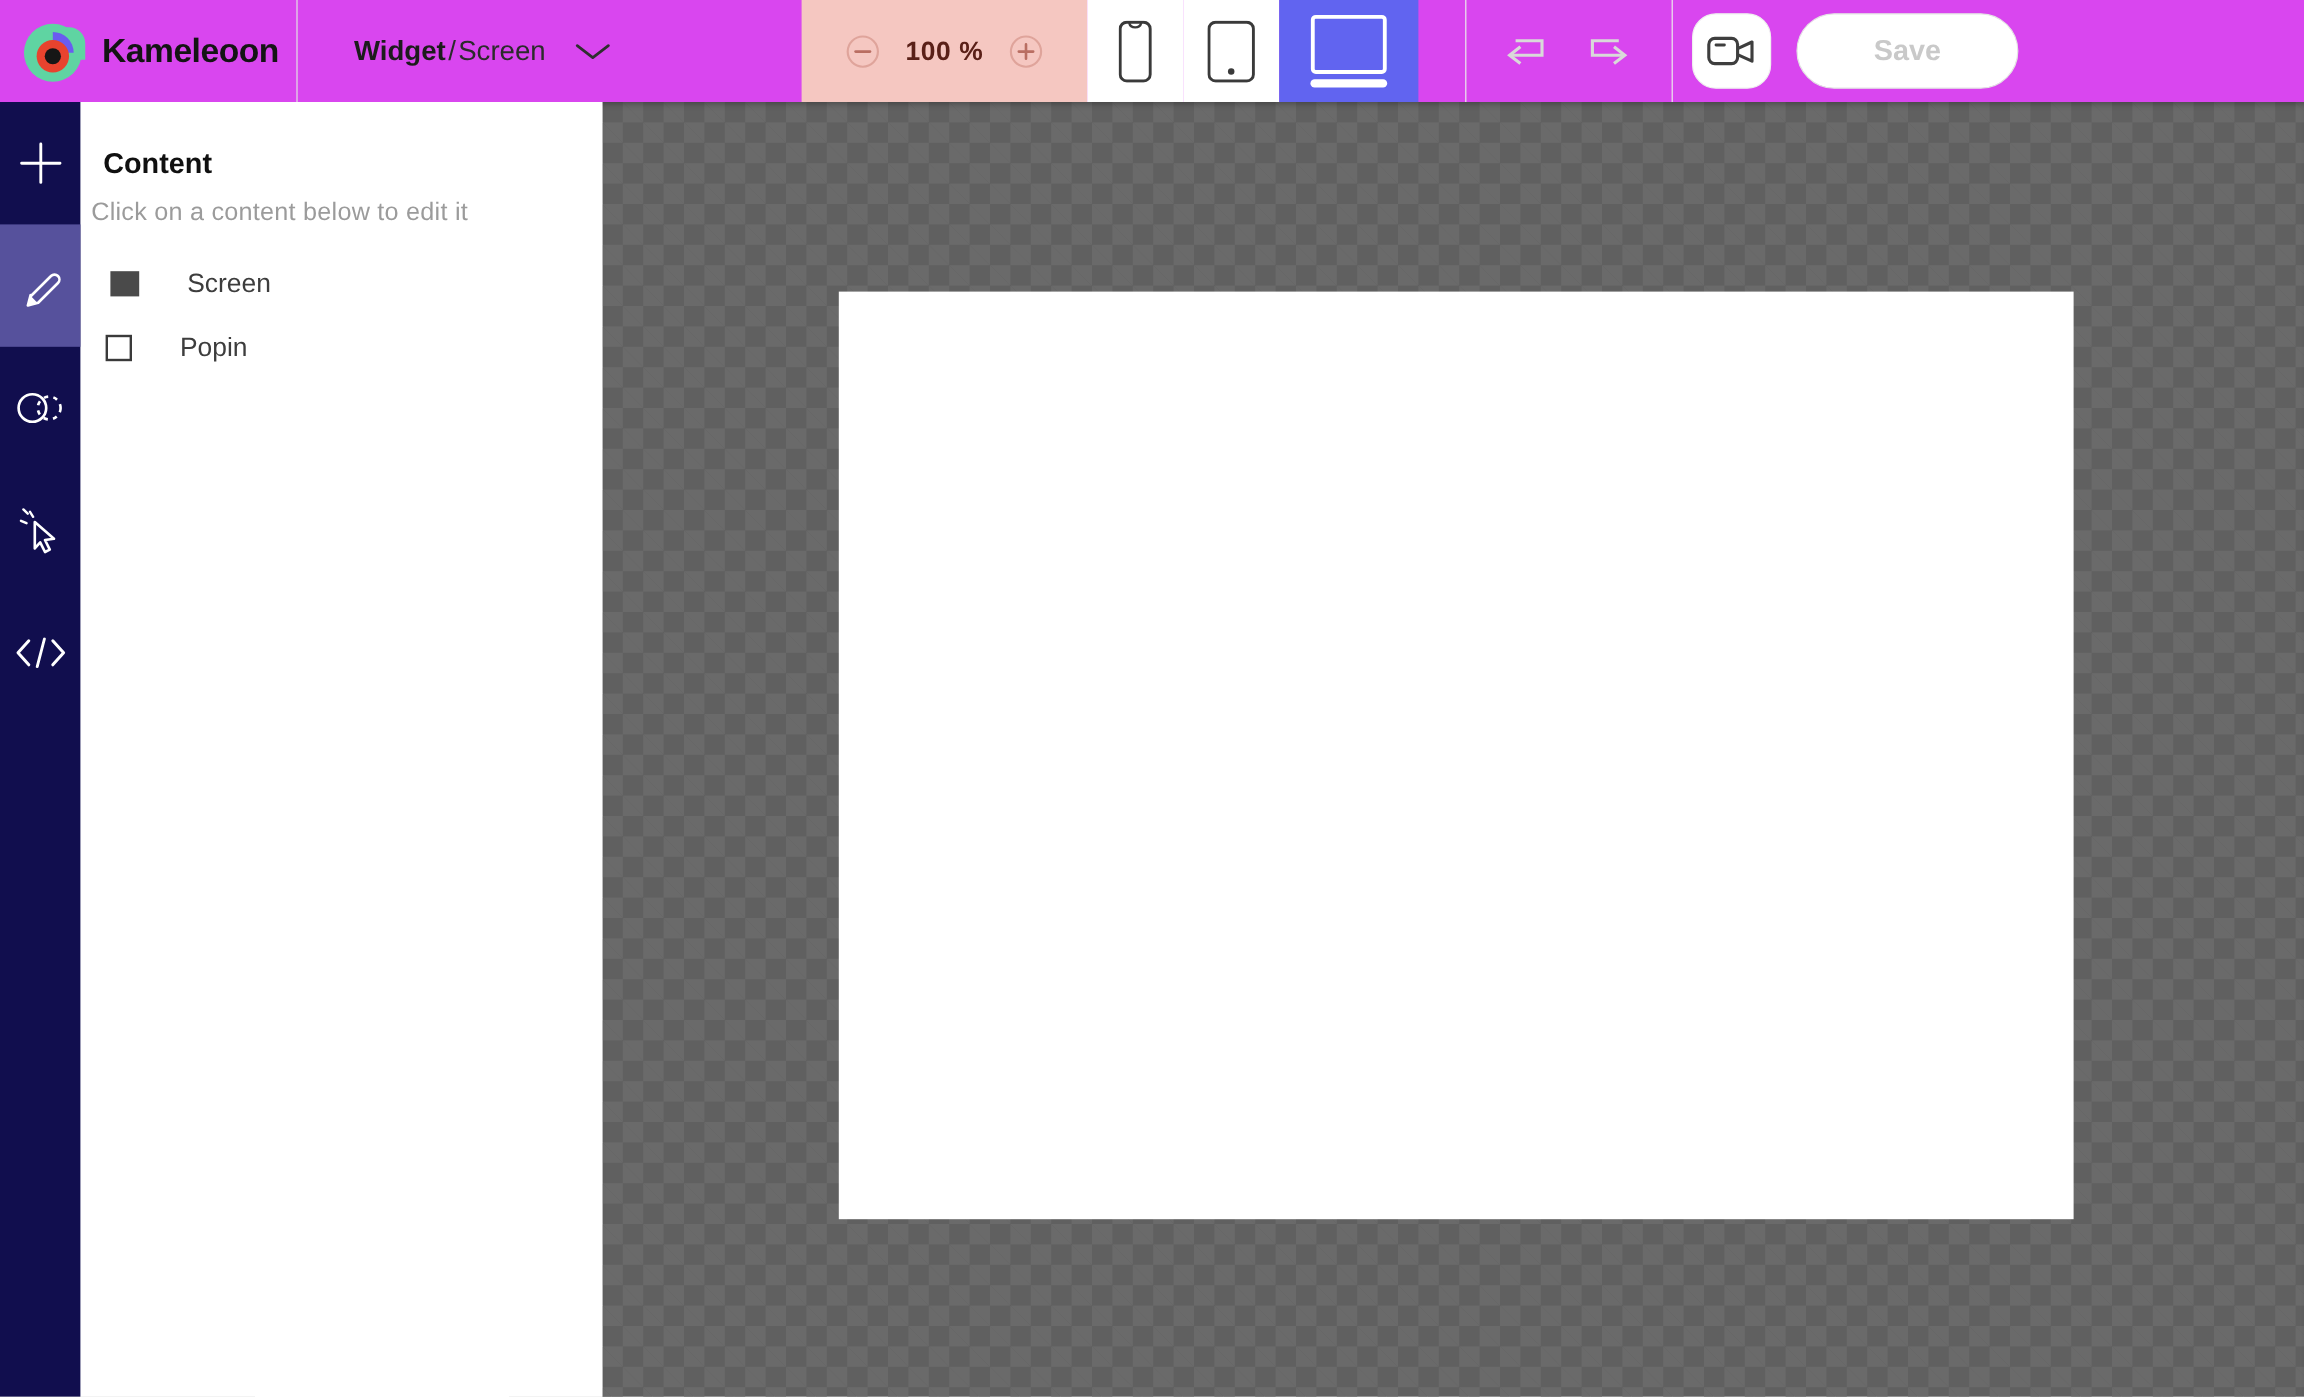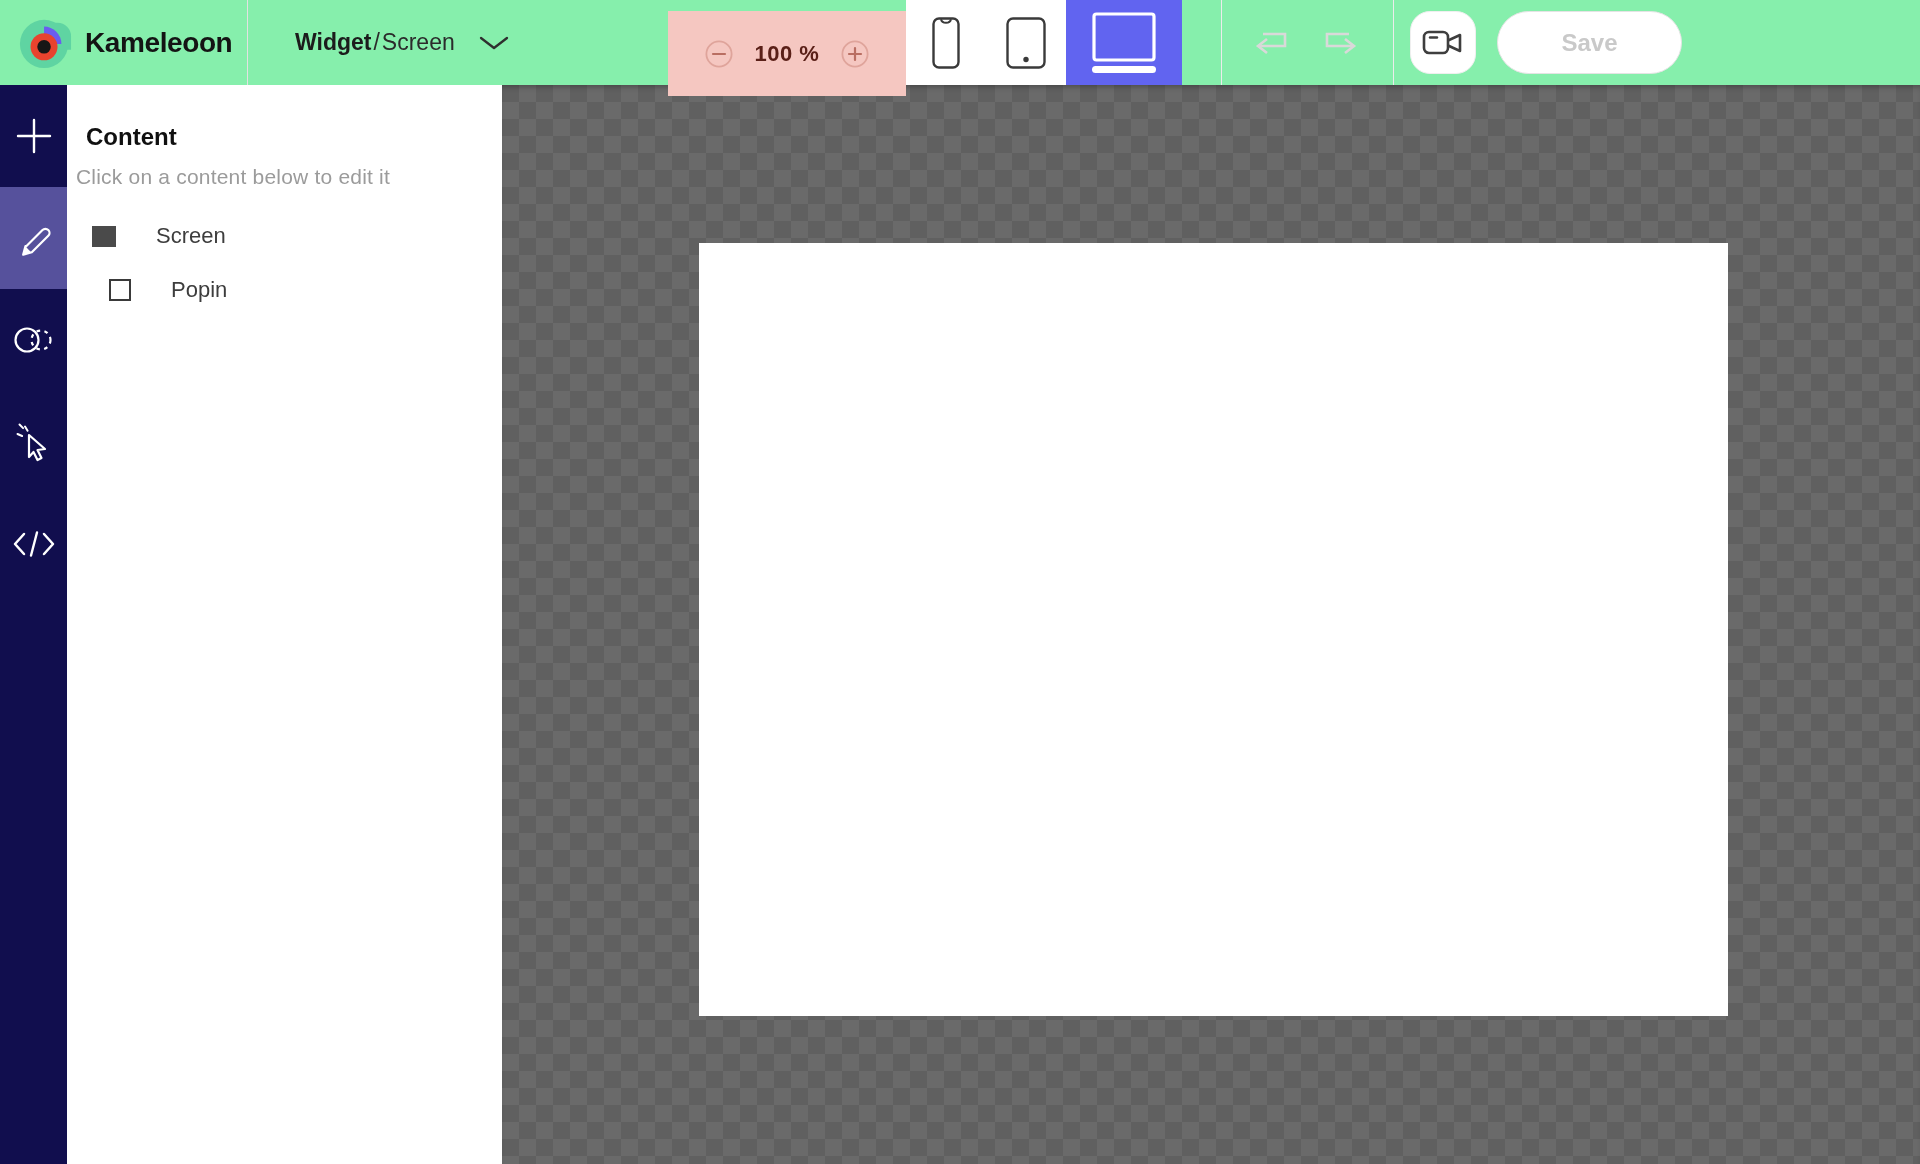--- a/index.html
+++ b/index.html
@@ -1,32 +1,32 @@
 <!DOCTYPE html>
 <html style="--accent-purple: #6164f0; --selected-tool-purple: #56519c; --sidebar-navy: #110e4e; --zoom-pink-bg: #f5c7c1; --zoom-text: #5a2018; --zoom-icon-stroke: #dfa49b; --zoom-glyph: #b96e62; --activate-green: #66d29c; --logo-green: #5fd4a2; --logo-purple: #6a5cf0; --logo-red: #e8432e; --canvas-checker-dark: #606060; --canvas-checker-light: #6a6a6a;"><head>
 <meta charset="utf-8">
 <style>
   * { margin:0; padding:0; box-sizing:border-box; }
   html,body { width:1920px; height:1164px; overflow:hidden; }
   body { font-family:"Liberation Sans", sans-serif; background:#fff; position:relative; }
 
   
-  .topbar { position:absolute; left:0; top:0; width:1920px; height:85px; background:#86efac; z-index:5; }
+  .topbar { position:absolute; left:0; top:0; width:1920px; height:85px; background:#d946ef; z-index:5; }
   .brand { position:absolute; left:18px; top:0; height:85px; display:flex; align-items:center; gap:13px; cursor:pointer; }
   .brand-name { font-size:28px; font-weight:bold; color:#141414; letter-spacing:-0.4px; }
   .vdiv { position:absolute; top:0; width:1px; height:85px; background:#e2e2e2; }
   .vdiv.d1 { left:247px; }
   .vdiv.d2 { left:1221px; background:#ececec; }
   .vdiv.d3 { left:1393px; background:#ececec; }
 
   .breadcrumb { position:absolute; left:295px; top:0; height:85px; display:flex; align-items:center; gap:2px; cursor:pointer; font-size:23px; color:#2b2b2b; }
   .breadcrumb .crumb-primary { font-weight:bold; color:#1c1c1c; }
   .breadcrumb svg { margin-left:22px; }
 
-  .zoom-block { position:absolute; left:668px; top:11px; width:238px; height:85px; background:var(--zoom-pink-bg,#f5c7c1); display:flex; align-items:center; justify-content:center; gap:22px; }
+  .zoom-block { position:absolute; left:668px; top:0; width:238px; height:85px; background:var(--zoom-pink-bg,#f5c7c1); display:flex; align-items:center; justify-content:center; gap:22px; }
   .zoom-btn { background:none; border:none; cursor:pointer; width:28px; height:28px; padding:0; display:flex; }
   .zoom-value { font-size:22px; font-weight:bold; color:var(--zoom-text,#5a2018); letter-spacing:0.5px; white-space:nowrap; }
 
   .device-btn { position:absolute; top:0; height:85px; background:#fff; border:none; cursor:pointer; display:flex; align-items:center; justify-content:center; }
   .device-mobile { left:906px; width:80px; }
   .device-tablet { left:986px; width:80px; }
   .device-desktop { left:1066px; width:116px; background:var(--accent-purple,#6164f0); }
 
   .history-btn { position:absolute; top:18px; width:52px; height:48px; background:none; border:none; cursor:default; display:flex; align-items:center; justify-content:center; }
   .undo { left:1245px; } .redo { left:1315px; }
@@ -43,21 +43,21 @@
   .tool.active { background:var(--selected-tool-purple,#56519c); }
 
   
   .panel { position:absolute; left:67px; top:85px; width:435px; height:1079px; background:#fff; z-index:3; }
   .panel-title { margin:38px 0 0 19px; font-size:24px; font-weight:bold; color:#101010; }
   .panel-subtitle { margin:14px 0 0 9px; font-size:21px; color:#9b9b9b; letter-spacing:0.2px; }
   .content-list { margin-top:27px; }
   .content-row { display:flex; align-items:center; height:40px; margin-bottom:14px; cursor:pointer; }
   .content-row .swatch { width:22px; height:22px; flex:0 0 auto; }
   .row-depth-0 { padding-left:25px; } .row-depth-0 .swatch { width:24px; height:21px; }
-  .row-depth-1 { padding-left:42px; }
+  .row-depth-1 { padding-left:21px; }
   .row-label { margin-left:40px; font-size:22px; color:#3d3d3d; }
 
   
   .canvas { position:absolute; left:502px; top:85px; width:1418px; height:1079px;
     background-color:var(--canvas-checker-dark,#606060);
     background-image:
       linear-gradient(45deg,var(--canvas-checker-light,#6a6a6a) 25%,transparent 25%,transparent 75%,var(--canvas-checker-light,#6a6a6a) 75%),
       linear-gradient(45deg,var(--canvas-checker-light,#6a6a6a) 25%,transparent 25%,transparent 75%,var(--canvas-checker-light,#6a6a6a) 75%);
     background-size:34px 34px; background-position:0 0,17px 17px;
     box-shadow:inset 0 5px 6px -4px rgba(0,0,0,.35);

